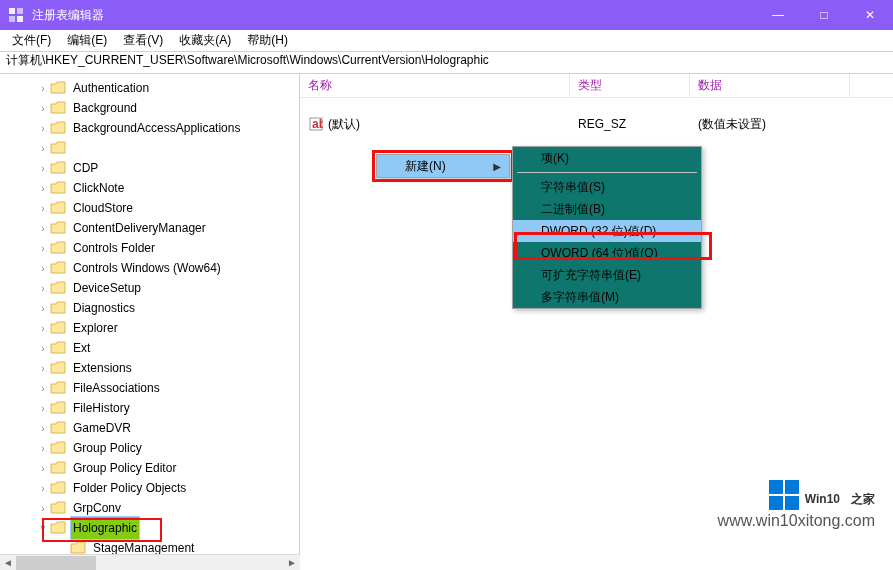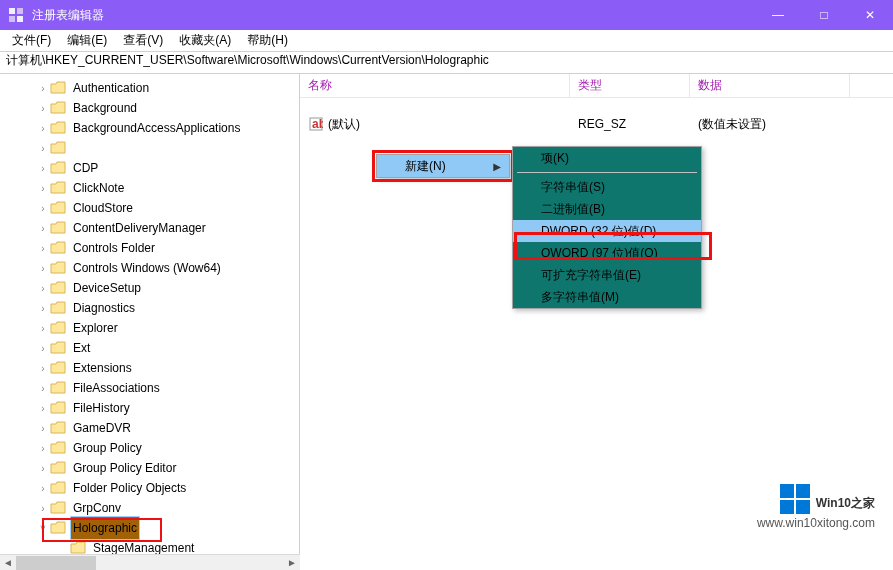--- a/index.html
+++ b/index.html
@@ -22,21 +22,21 @@
 
 
 .main { display: flex; height: 480px; }
 .treewrap { width: 300px; border-right: 1px solid #d0d0d0; overflow-y: auto; overflow-x: auto; padding: 4px 0 4px 0; position: relative; }
 .tree { padding-left: 36px; }
 .tree-row { display: flex; align-items: center; height: 20px; white-space: nowrap; padding-right: 8px; }
 .tree-row .arrow { width: 14px; text-align: center; color: #888; font-size: 10px; cursor: default; }
 .tree-row .ficon { width: 16px; height: 14px; margin-right: 4px; }
 .tree-row .ficon svg { width: 16px; height: 14px; display: block; }
 .tree-row .label { padding: 1px 3px; }
-.tree-row.selected .label { background: #a16207; border: 1px solid #99d1ff; padding: 4px 2px; }
+.tree-row.selected .label { background: #84cc16; border: 1px solid #99d1ff; padding: 4px 2px; }
 .tree-row.child { padding-left: 20px; }
 .red-box1 { position: absolute; border: 2px solid #e11; pointer-events: none; }
 
 
 .listwrap { flex: 1; position: relative; }
 .list-header { display: flex; height: 24px; align-items: center; border-bottom: 1px solid #e8e8e8; }
 .list-header .col { padding: 0 8px; height: 100%; display: flex; align-items: center; border-right: 1px solid #e8e8e8; color: #a21caf; }
 .list-row { display: flex; align-items: center; height: 20px; }
 .list-row .cell { padding: 0 8px; display: flex; align-items: center; margin-top: 32px; }
 .val-icon { width: 16px; height: 16px; margin-right: 4px; display: inline-flex; align-items: center; justify-content: center; }
@@ -49,22 +49,22 @@
 .ctx .citem .arr { position: absolute; right: 8px; font-size: 10px; color: #333; }
 .ctx .sep { height: 1px; background: #c0c0c0; margin: 3px 4px; }
 .red-box2 { position: absolute; border: 3px solid #e11; pointer-events: none; }
 
 
 .watermark { position: absolute; right: 18px; bottom: 24px; text-align: right; }
 .watermark .logo { display: flex; align-items: center; justify-content: flex-end; gap: 6px; }
 .watermark .wgrid { display: grid; grid-template-columns: 14px 14px; grid-template-rows: 14px 14px; gap: 2px; }
 .watermark .wgrid div { background: #0078d7; }
 .watermark .wtext { font-size: 24px; font-weight: 600; color: #333; }
-.watermark .wtext .home { font-family: "Microsoft YaHei"; }
-.watermark .wurl { font-size: 12px; color: #555; margin-top: 2px; }
+.watermark .wtext .home { font-family: "Microsoft YaHei"; padding-left: 11px; }
+.watermark .wurl { font-size: 16px; color: #555; margin-top: 2px; }
 
 
 .hscroll { position: absolute; left: 0; bottom: 0; width: 300px; height: 16px; background: #f0f0f0; border-top: 1px solid #dadada; display: flex; align-items: center; }
 .hscroll .track { flex: 1; height: 16px; position: relative; }
 .hscroll .thumb { position: absolute; left: 0; width: 80px; height: 14px; top: 1px; background: #cdcdcd; }
 .hscroll .sbtn { width: 16px; height: 16px; display: flex; align-items: center; justify-content: center; color: #666; font-size: 10px; }
 </style>
 </head>
 <body>
 
@@ -361,21 +361,21 @@
         <div class="citem">
           <span>字符串值(S)</span>
         </div>
         <div class="citem">
           <span>二进制值(B)</span>
         </div>
         <div class="citem hl">
           <span>DWORD (32 位)值(D)</span>
         </div>
         <div class="citem">
-          <span>QWORD (97 位)值(Q)</span>
+          <span>QWORD (64 位)值(Q)</span>
         </div>
         <div class="citem">
           <span>可扩充字符串值(E)</span>
         </div>
         <div class="citem">
           <span>多字符串值(M)</span>
         </div>
       </div>
     <div class="red-box2" style="left:214px; top:158px; width:198px; height:28px;"></div>
 

